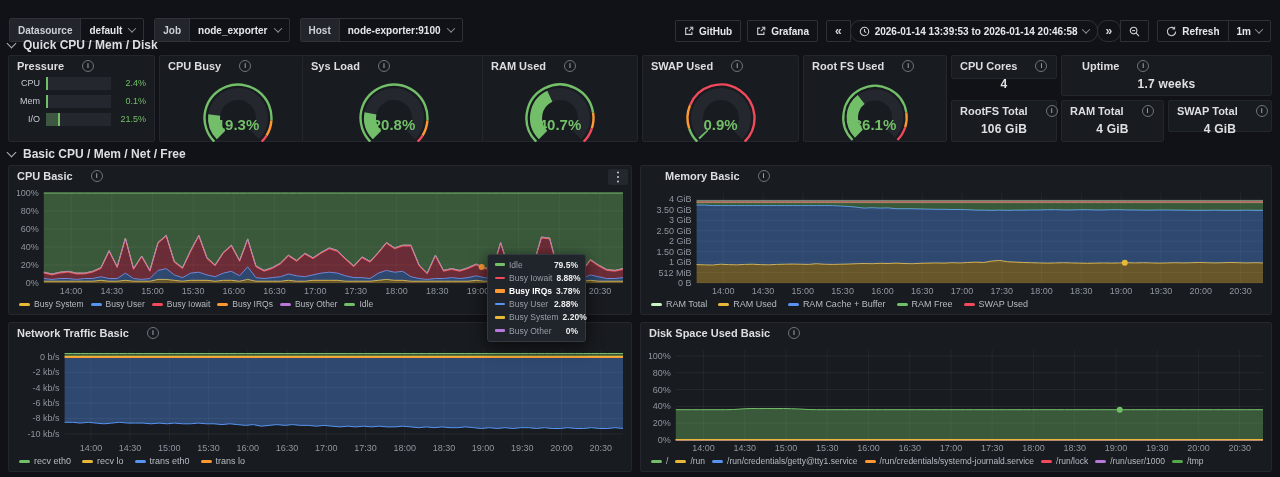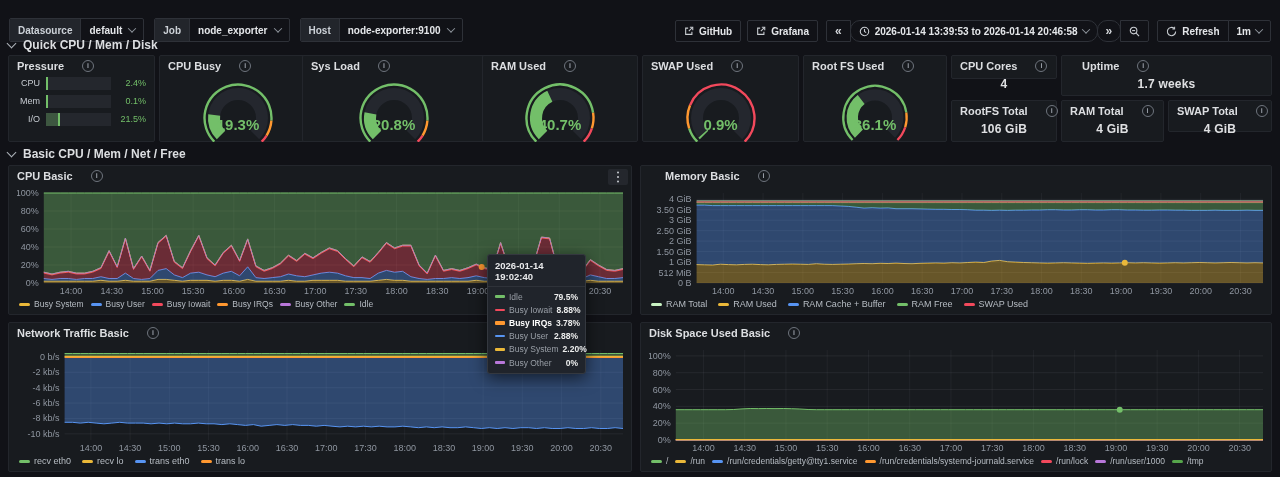--- a/index.html
+++ b/index.html
@@ -667,21 +667,20 @@
 
   <span class="litem">
     <span class="ldash" style="background: rgb(86, 166, 75);"></span>
     <span class="ltext">/tmp</span>
   </span>
 </div>
   </div>
 </div>
 
   <div class="tooltip">
-    <div class="tt-head">2026-01-14 19:02:40</div>
     <div class="tt-rows" id="tt-rows">
   <div class="tt-row">
     <span class="tt-dash" style="background: rgb(115, 191, 105);"></span>
     <span class="tt-label">Idle</span>
     <span class="tt-val">79.5%</span>
   </div>
 
   <div class="tt-row">
     <span class="tt-dash" style="background: rgb(242, 73, 92);"></span>
     <span class="tt-label">Busy Iowait</span>

